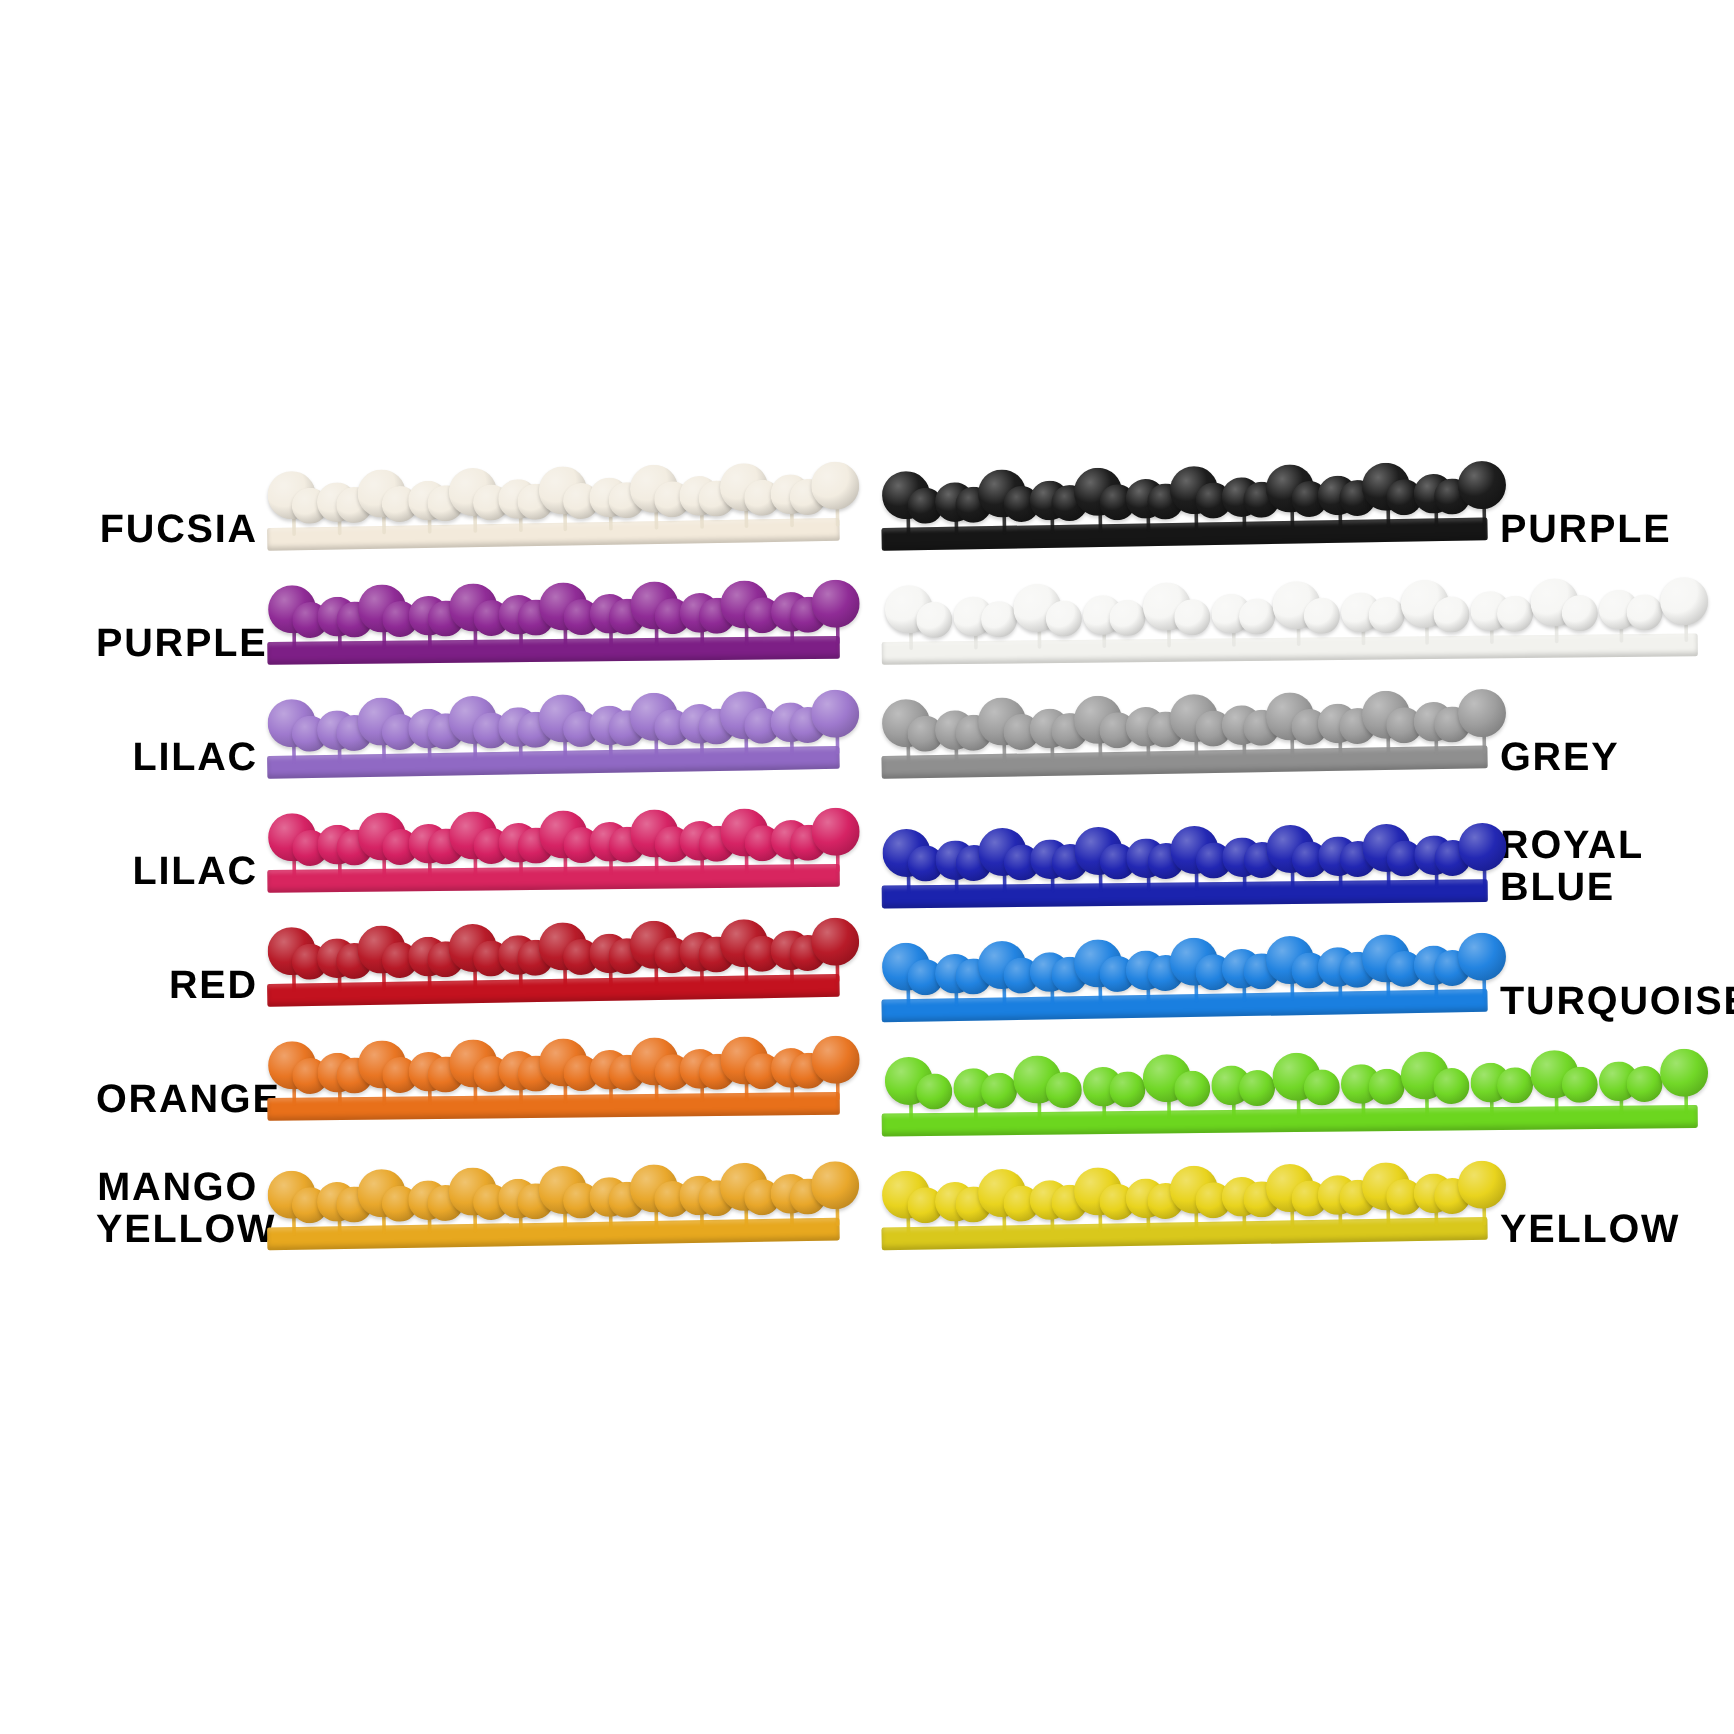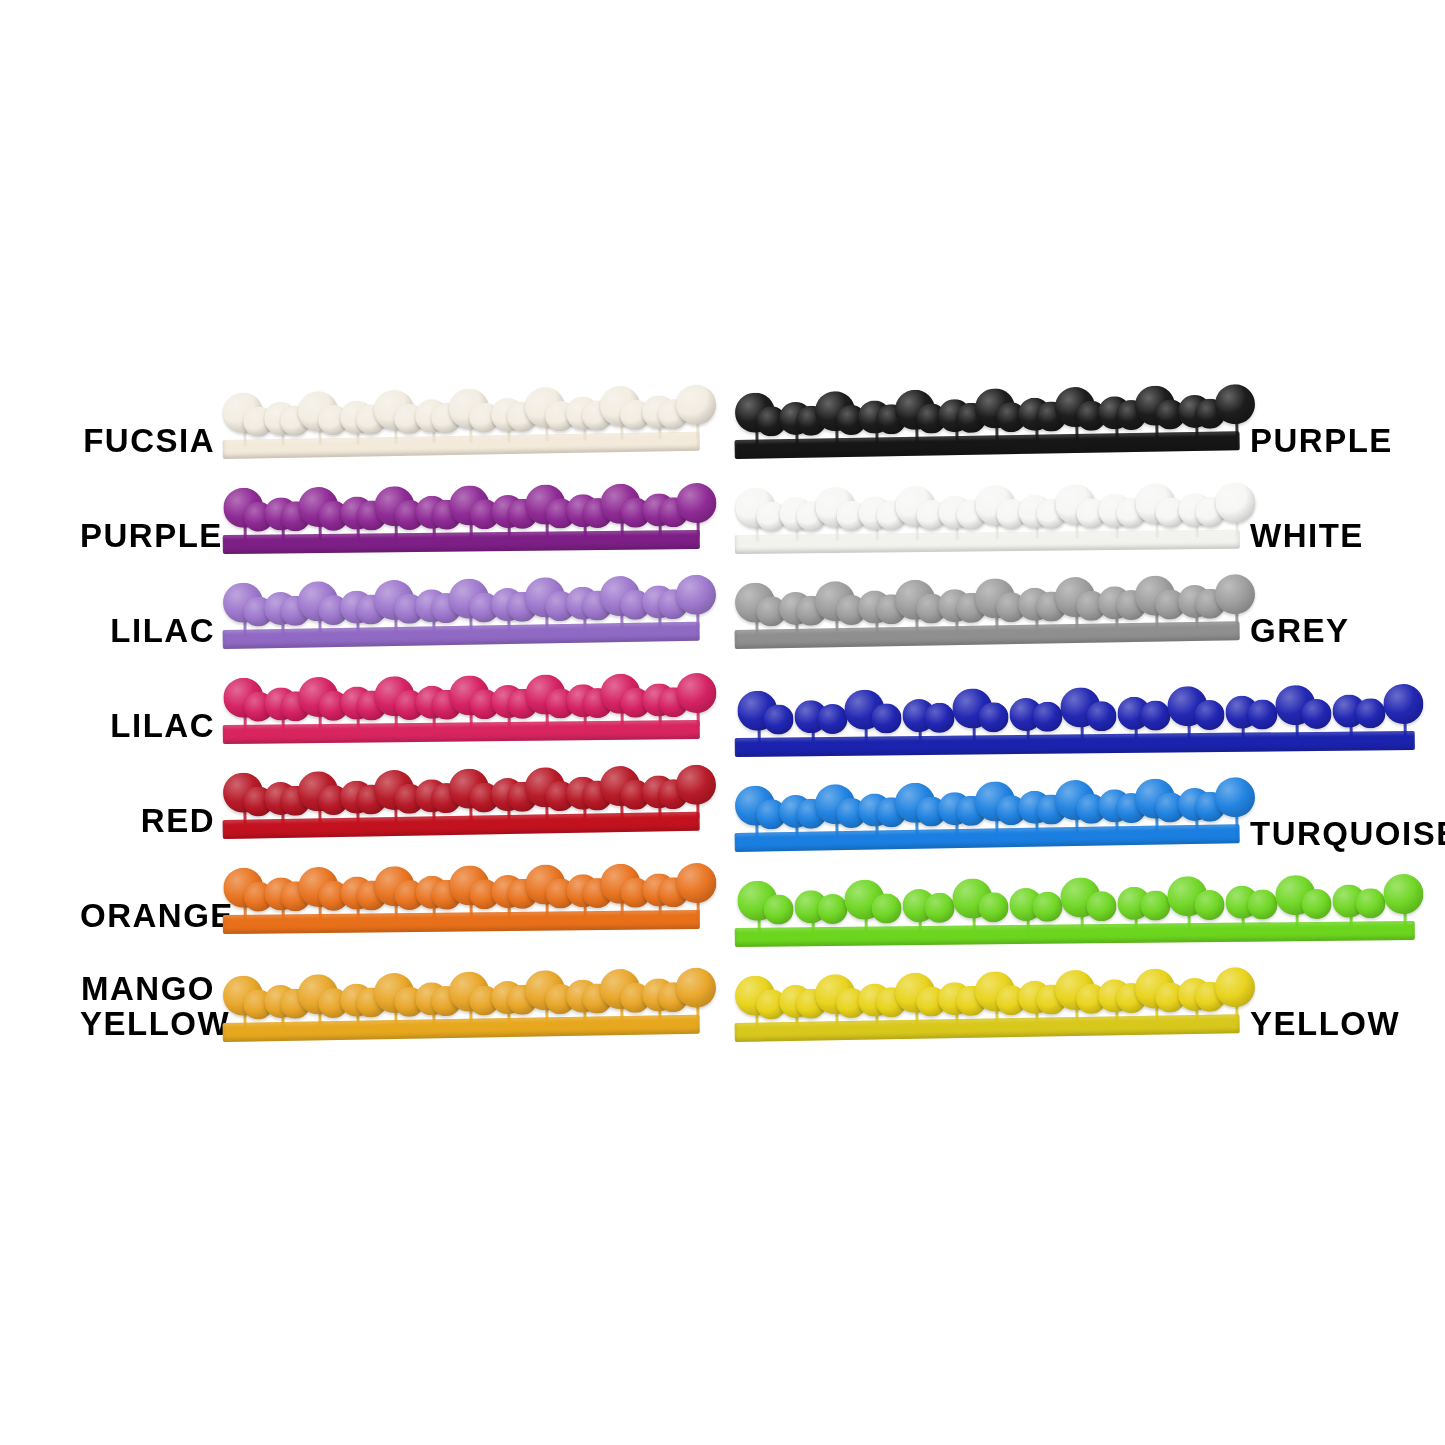--- a/index.html
+++ b/index.html
@@ -540,21 +540,20 @@
             <div class="stem" style="left: calc(80.1667% + 16px); bottom: 20px; height: 19px;"></div>
             <div class="pom" style="width: 40px; height: 40px; left: calc(80.1667% - 4px); bottom: 34px; background: radial-gradient(circle at 34% 30%, rgba(255, 255, 255, 0.35), rgba(255, 255, 255, 0.04) 45%, rgba(0, 0, 0, 0.28)), rgb(246, 246, 244); box-shadow: rgba(0, 0, 0, 0.18) 0px 2px 3px;"></div>
             <div class="pom" style="width: 30px; height: 30px; left: calc(83.2667% + 1px); bottom: 30px; background: radial-gradient(circle at 36% 30%, rgba(255, 255, 255, 0.3), rgba(255, 255, 255, 0.03) 45%, rgba(0, 0, 0, 0.3)), rgb(246, 246, 244); box-shadow: rgba(0, 0, 0, 0.16) 0px 2px 3px;"></div>
             <div class="stem" style="left: calc(88.0833% + 16px); bottom: 20px; height: 22px;"></div>
             <div class="pom" style="width: 33px; height: 33px; left: calc(88.0833% - 0.5px); bottom: 31px; background: radial-gradient(circle at 34% 30%, rgba(255, 255, 255, 0.35), rgba(255, 255, 255, 0.04) 45%, rgba(0, 0, 0, 0.28)), rgb(246, 246, 244); box-shadow: rgba(0, 0, 0, 0.18) 0px 2px 3px;"></div>
             <div class="pom" style="width: 30px; height: 30px; left: calc(91.1833% + 1px); bottom: 30px; background: radial-gradient(circle at 36% 30%, rgba(255, 255, 255, 0.3), rgba(255, 255, 255, 0.03) 45%, rgba(0, 0, 0, 0.3)), rgb(246, 246, 244); box-shadow: rgba(0, 0, 0, 0.16) 0px 2px 3px;"></div>
             <div class="stem" style="left: calc(96% + 16px); bottom: 20px; height: 16px;"></div>
             <div class="pom" style="width: 40px; height: 40px; left: calc(96% - 4px); bottom: 34px; background: radial-gradient(circle at 34% 30%, rgba(255, 255, 255, 0.35), rgba(255, 255, 255, 0.04) 45%, rgba(0, 0, 0, 0.28)), rgb(246, 246, 244); box-shadow: rgba(0, 0, 0, 0.18) 0px 2px 3px;"></div>
           </div>
         </div>
-        <div class="label">WHITE</div>
       </div>
       <div class="row">
         <div class="trim">
           <div class="trim-inner tilt" style="color: rgb(143, 143, 143);">
             <div class="tape" style="background: rgb(143, 143, 143);"></div>
             <div class="stem" style="left: calc(1% + 16px); bottom: 20px; height: 16px;"></div>
             <div class="pom" style="width: 40px; height: 40px; left: calc(1% - 4px); bottom: 34px; background: radial-gradient(circle at 34% 30%, rgba(255, 255, 255, 0.35), rgba(255, 255, 255, 0.04) 45%, rgba(0, 0, 0, 0.28)), rgb(155, 155, 155); box-shadow: rgba(0, 0, 0, 0.18) 0px 2px 3px;"></div>
             <div class="pom" style="width: 30px; height: 30px; left: calc(4.1% + 1px); bottom: 30px; background: radial-gradient(circle at 36% 30%, rgba(255, 255, 255, 0.3), rgba(255, 255, 255, 0.03) 45%, rgba(0, 0, 0, 0.3)), rgb(155, 155, 155); box-shadow: rgba(0, 0, 0, 0.16) 0px 2px 3px;"></div>
             <div class="stem" style="left: calc(8.91667% + 16px); bottom: 20px; height: 19px;"></div>
             <div class="pom" style="width: 33px; height: 33px; left: calc(8.91667% - 0.5px); bottom: 31px; background: radial-gradient(circle at 34% 30%, rgba(255, 255, 255, 0.35), rgba(255, 255, 255, 0.04) 45%, rgba(0, 0, 0, 0.28)), rgb(155, 155, 155); box-shadow: rgba(0, 0, 0, 0.18) 0px 2px 3px;"></div>
@@ -632,20 +631,22 @@
             <div class="stem" style="left: calc(80.1667% + 16px); bottom: 20px; height: 19px;"></div>
             <div class="pom" style="width: 40px; height: 40px; left: calc(80.1667% - 4px); bottom: 34px; background: radial-gradient(circle at 34% 30%, rgba(255, 255, 255, 0.35), rgba(255, 255, 255, 0.04) 45%, rgba(0, 0, 0, 0.28)), rgb(26, 31, 176); box-shadow: rgba(0, 0, 0, 0.18) 0px 2px 3px;"></div>
             <div class="pom" style="width: 30px; height: 30px; left: calc(83.2667% + 1px); bottom: 30px; background: radial-gradient(circle at 36% 30%, rgba(255, 255, 255, 0.3), rgba(255, 255, 255, 0.03) 45%, rgba(0, 0, 0, 0.3)), rgb(26, 31, 176); box-shadow: rgba(0, 0, 0, 0.16) 0px 2px 3px;"></div>
             <div class="stem" style="left: calc(88.0833% + 16px); bottom: 20px; height: 22px;"></div>
             <div class="pom" style="width: 33px; height: 33px; left: calc(88.0833% - 0.5px); bottom: 31px; background: radial-gradient(circle at 34% 30%, rgba(255, 255, 255, 0.35), rgba(255, 255, 255, 0.04) 45%, rgba(0, 0, 0, 0.28)), rgb(26, 31, 176); box-shadow: rgba(0, 0, 0, 0.18) 0px 2px 3px;"></div>
             <div class="pom" style="width: 30px; height: 30px; left: calc(91.1833% + 1px); bottom: 30px; background: radial-gradient(circle at 36% 30%, rgba(255, 255, 255, 0.3), rgba(255, 255, 255, 0.03) 45%, rgba(0, 0, 0, 0.3)), rgb(26, 31, 176); box-shadow: rgba(0, 0, 0, 0.16) 0px 2px 3px;"></div>
             <div class="stem" style="left: calc(96% + 16px); bottom: 20px; height: 16px;"></div>
             <div class="pom" style="width: 40px; height: 40px; left: calc(96% - 4px); bottom: 34px; background: radial-gradient(circle at 34% 30%, rgba(255, 255, 255, 0.35), rgba(255, 255, 255, 0.04) 45%, rgba(0, 0, 0, 0.28)), rgb(26, 31, 176); box-shadow: rgba(0, 0, 0, 0.18) 0px 2px 3px;"></div>
           </div>
         </div>
+        <div class="label">ROYAL
+BLUE</div>
       </div>
       <div class="row">
         <div class="trim">
           <div class="trim-inner tilt" style="color: rgb(26, 127, 224);">
             <div class="tape" style="background: rgb(26, 127, 224);"></div>
             <div class="stem" style="left: calc(1% + 16px); bottom: 20px; height: 16px;"></div>
             <div class="pom" style="width: 40px; height: 40px; left: calc(1% - 4px); bottom: 34px; background: radial-gradient(circle at 34% 30%, rgba(255, 255, 255, 0.35), rgba(255, 255, 255, 0.04) 45%, rgba(0, 0, 0, 0.28)), rgb(26, 127, 224); box-shadow: rgba(0, 0, 0, 0.18) 0px 2px 3px;"></div>
             <div class="pom" style="width: 30px; height: 30px; left: calc(4.1% + 1px); bottom: 30px; background: radial-gradient(circle at 36% 30%, rgba(255, 255, 255, 0.3), rgba(255, 255, 255, 0.03) 45%, rgba(0, 0, 0, 0.3)), rgb(26, 127, 224); box-shadow: rgba(0, 0, 0, 0.16) 0px 2px 3px;"></div>
             <div class="stem" style="left: calc(8.91667% + 16px); bottom: 20px; height: 19px;"></div>
             <div class="pom" style="width: 33px; height: 33px; left: calc(8.91667% - 0.5px); bottom: 31px; background: radial-gradient(circle at 34% 30%, rgba(255, 255, 255, 0.35), rgba(255, 255, 255, 0.04) 45%, rgba(0, 0, 0, 0.28)), rgb(26, 127, 224); box-shadow: rgba(0, 0, 0, 0.18) 0px 2px 3px;"></div>

